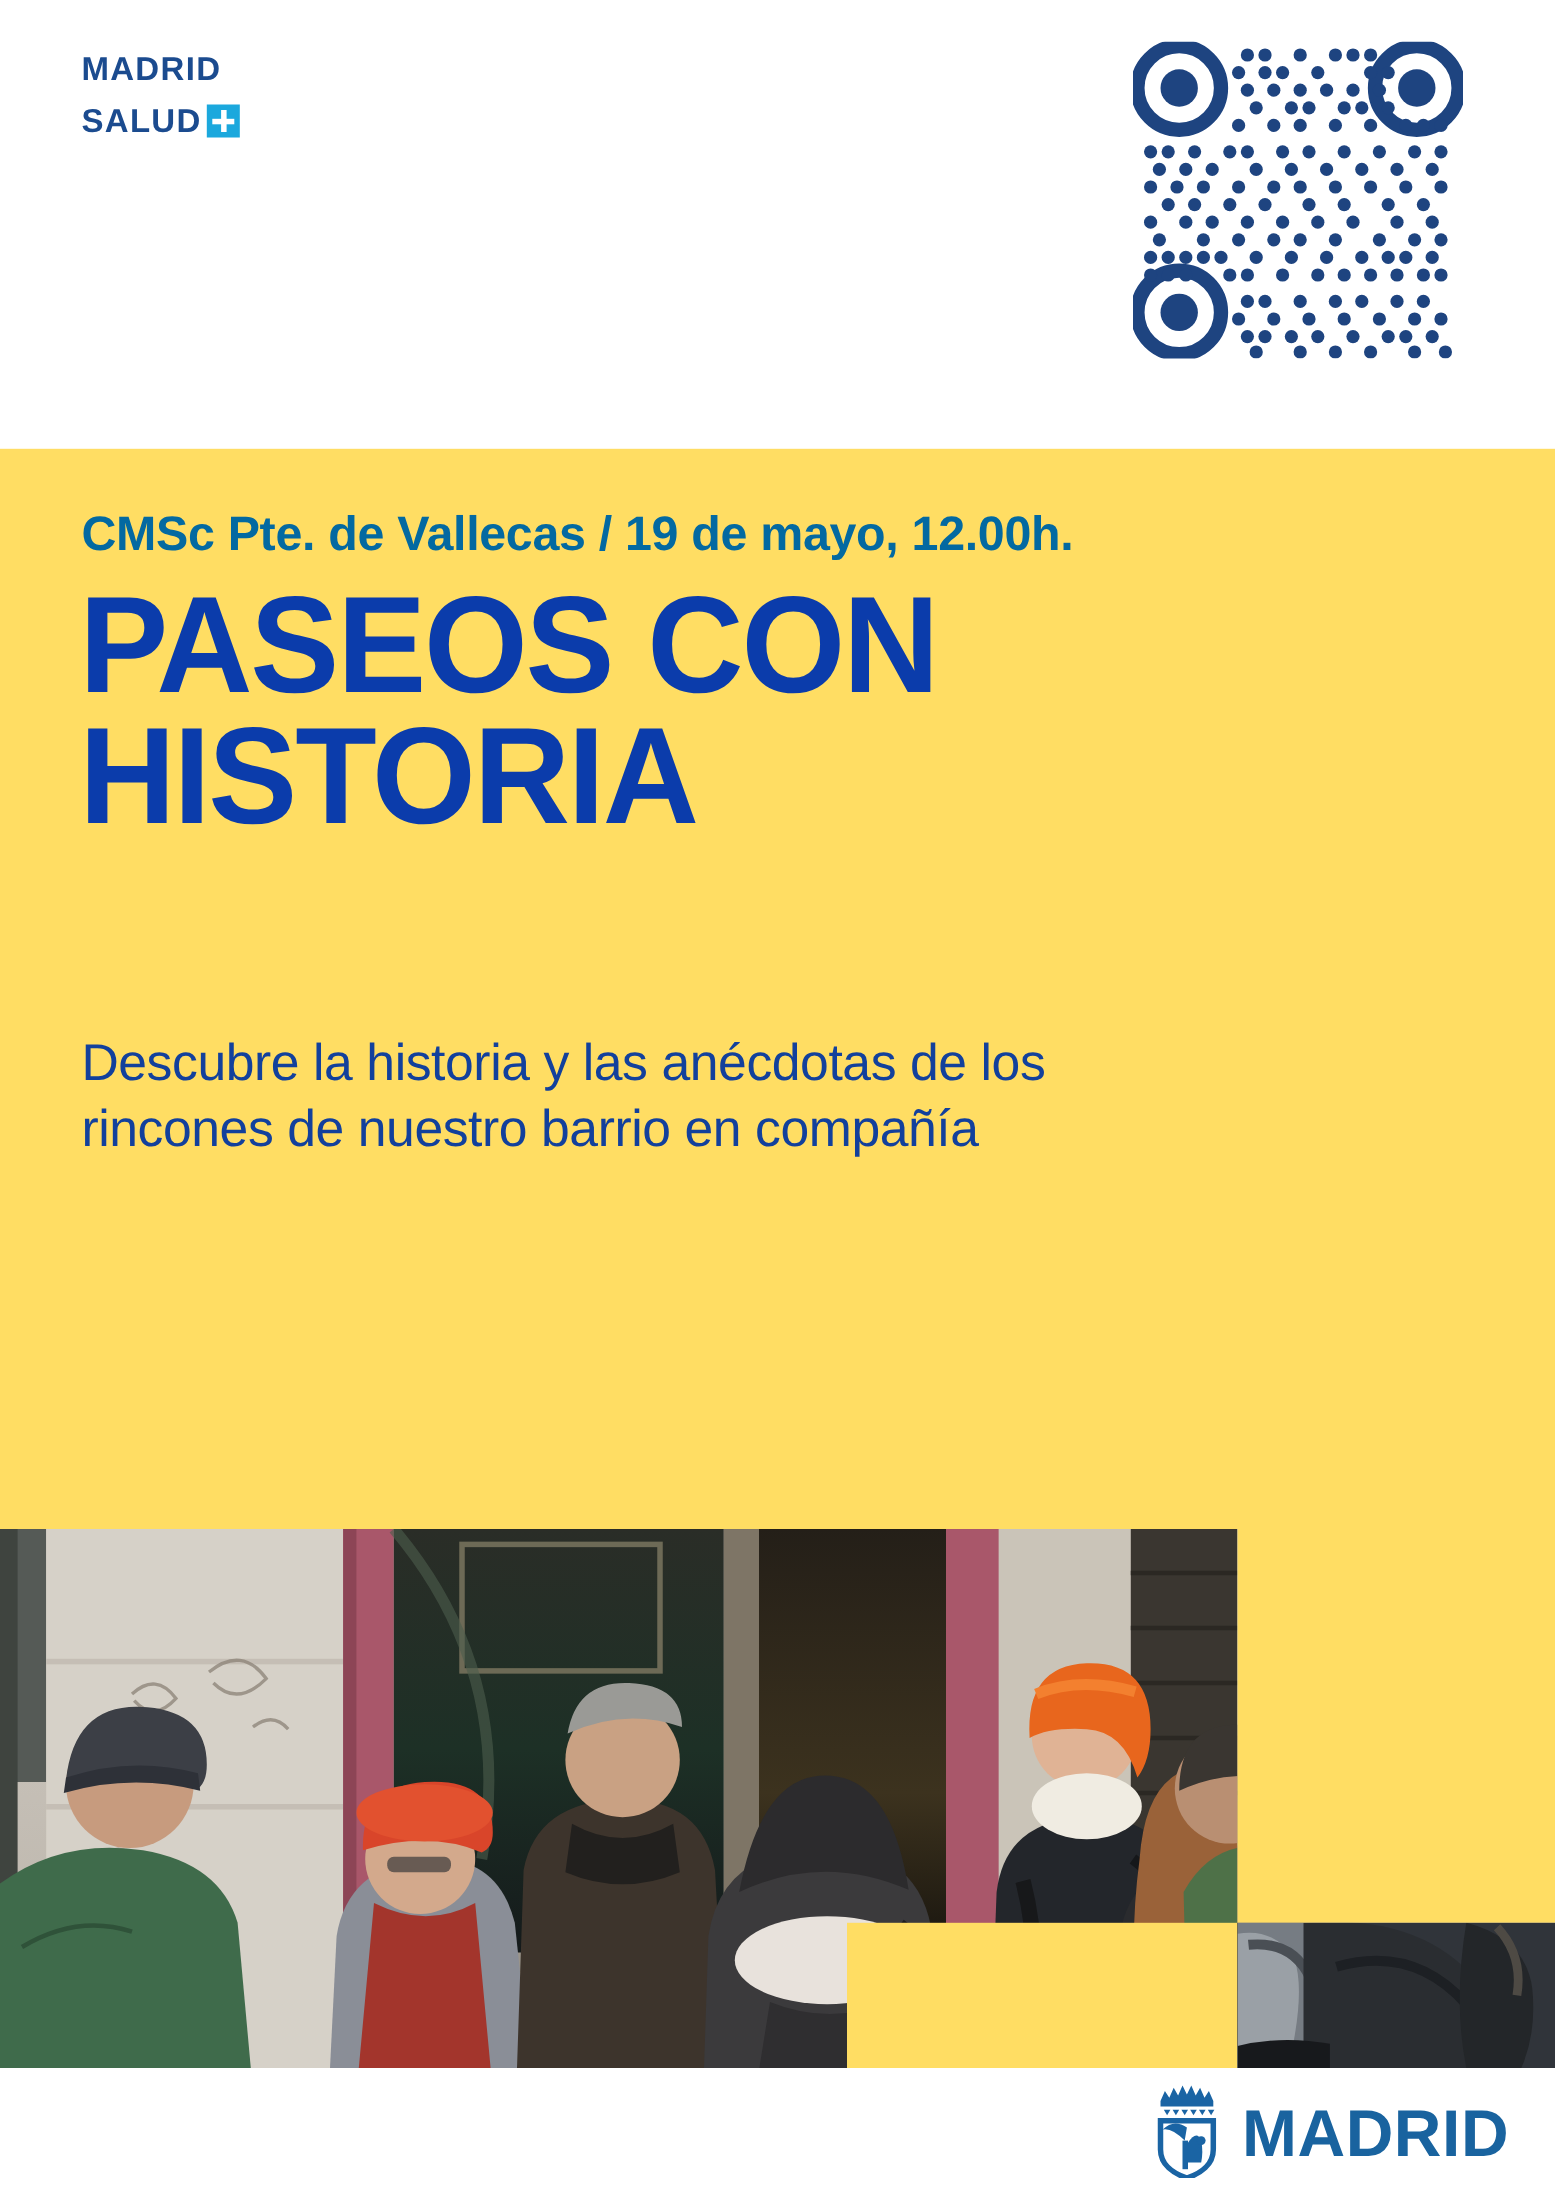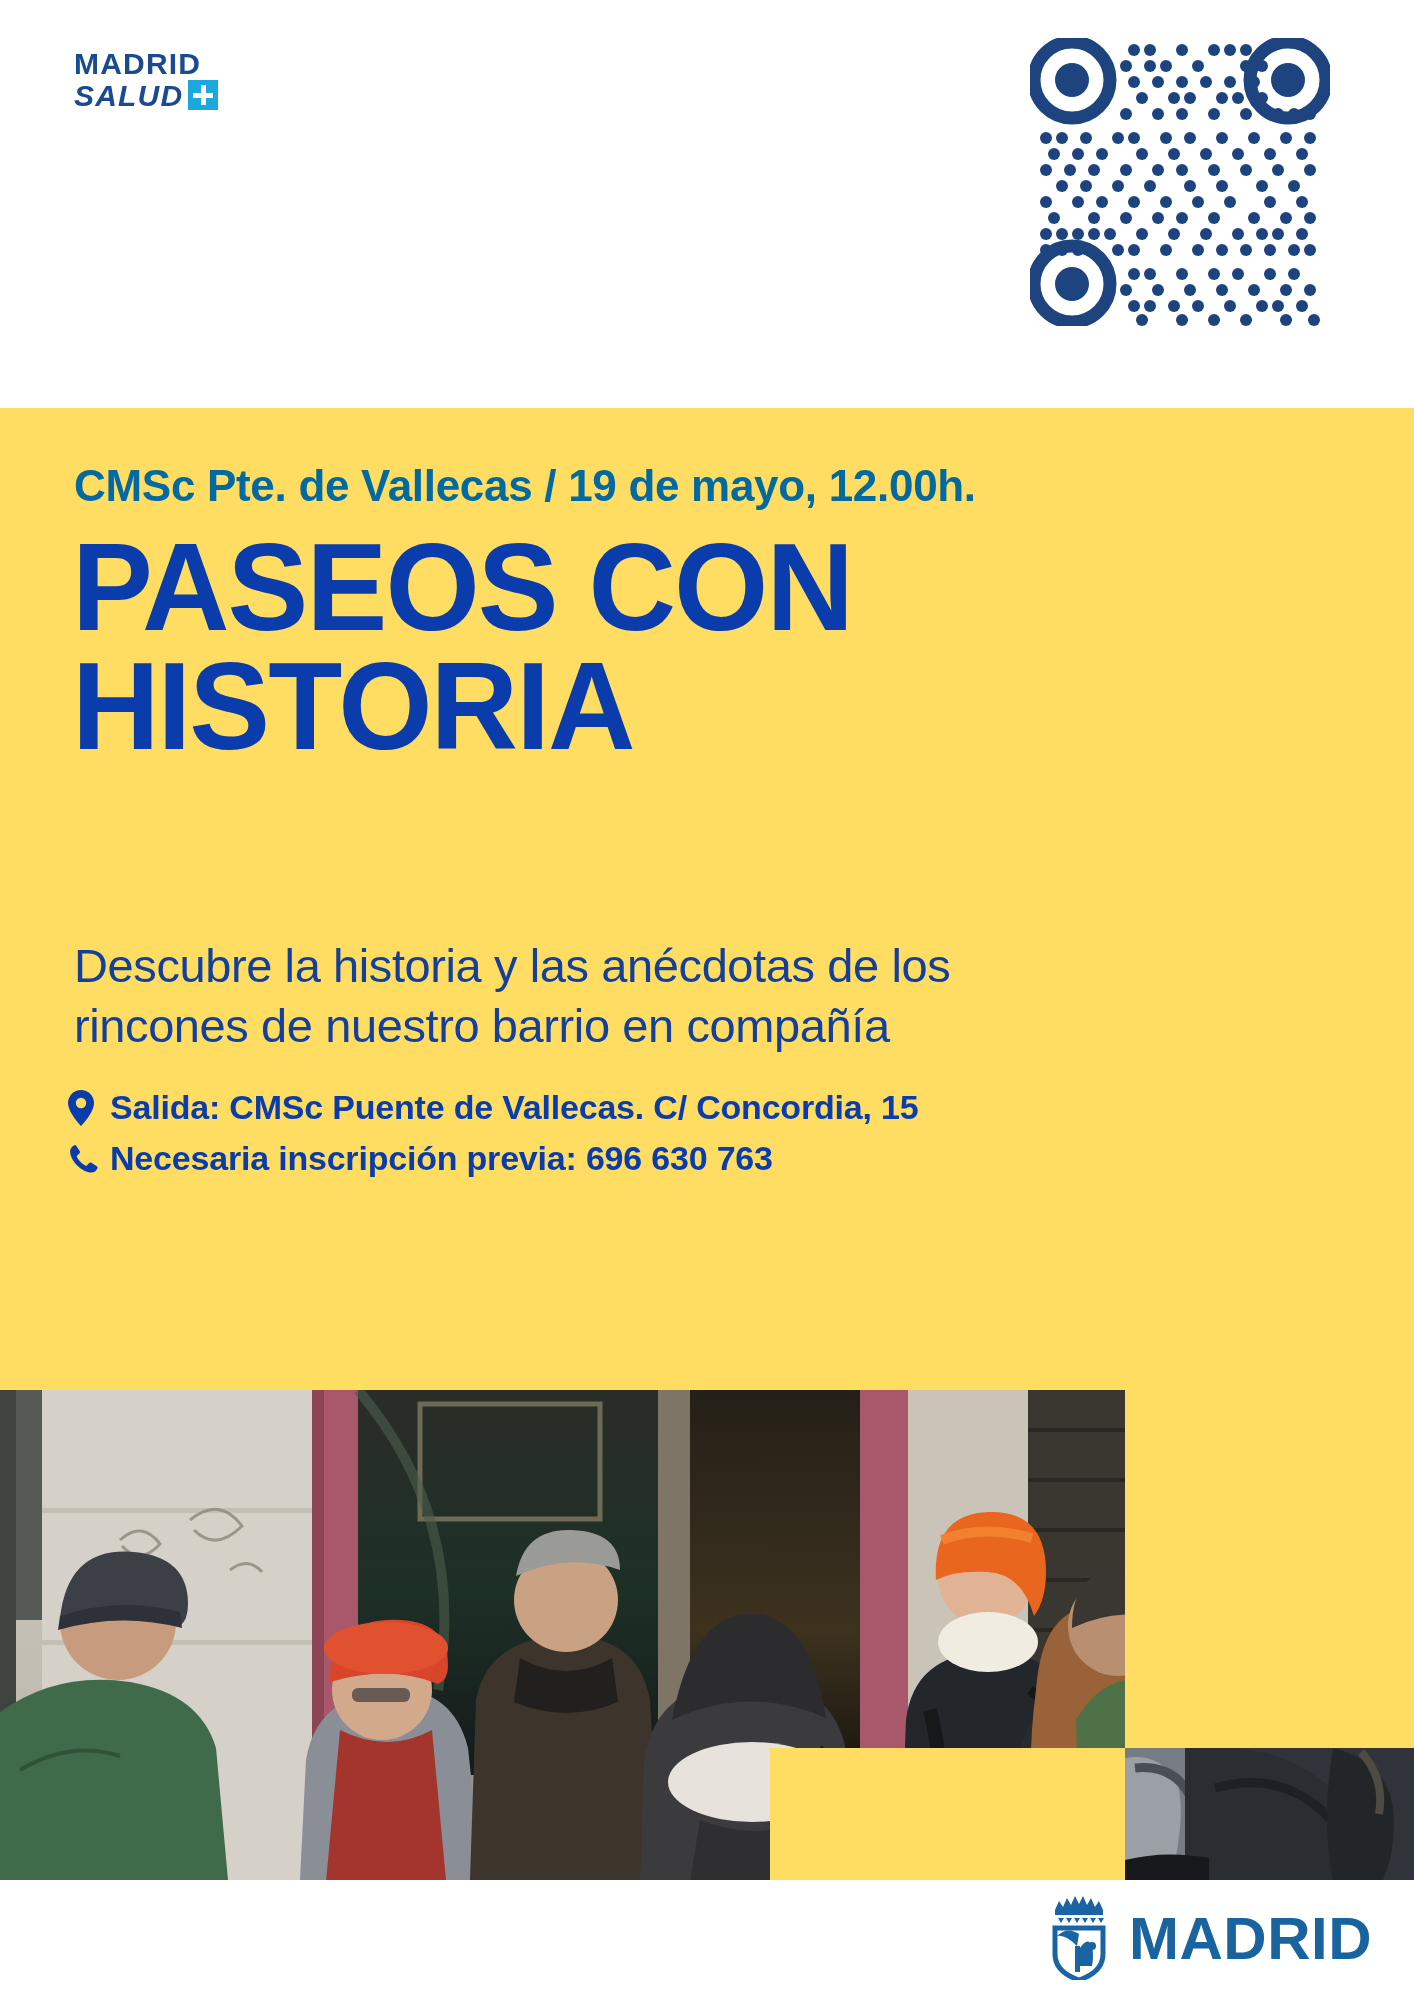--- a/index.html
+++ b/index.html
@@ -14,21 +14,21 @@
   .poster { position:relative; width:1414px; height:2000px; background:#fff; }
 
   
   .header { position:absolute; left:0; top:0; width:1414px; height:408px; background:#fff; }
 
   .ms-logo { position:absolute; left:74px; top:48px; }
   .ms-logo .ms-line1 {
     font-size:30px; font-weight:bold; letter-spacing:1.2px;
     color:#1b4b8f; line-height:1.05;
   }
-  .ms-row { display:flex; align-items:center; gap:5px; margin-top:0;font-style:italic; }
+  .ms-row { display:flex; align-items:center; gap:5px; margin-top:15px; }
   .ms-logo .ms-line2 {
     font-size:30px; font-weight:bold; letter-spacing:1.2px;
     color:#1b4b8f; line-height:1.05;
   }
   .ms-cross {
     width:30px; height:30px; background:#1ba8dd; position:relative; display:inline-block;
   }
   .ms-cross:before, .ms-cross:after {
     content:""; position:absolute; background:#fff;
   }
@@ -288,42 +288,20 @@
   <div class="yellow">
 
     <div class="eventline">CMSc Pte. de Vallecas / 19 de mayo, 12.00h.</div>
 
     <div class="title">PASEOS CON
 HISTORIA</div>
 
     <div class="desc">Descubre la historia y las anécdotas de los
 rincones de nuestro barrio en compañía</div>
 
-    <div class="infolist">
-
-      <div class="inforow">
-        <span class="ic">
-          <svg width="26" height="36" viewBox="0 0 26 36" aria-hidden="true">
-            <path d="M13 0C5.8 0 0 5.8 0 13c0 9.8 13 23 13 23s13-13.2 13-23C26 5.8 20.2 0 13 0z" fill="#0b3cab"></path>
-            <circle cx="13" cy="13" r="5.2" fill="#ffdd63"></circle>
-          </svg>
-        </span>
-        <span class="txt">Salida: CMSc Puente de Vallecas. C/ Concordia, 15</span>
-      </div>
-
-      <div class="inforow">
-        <span class="ic">
-          <svg width="30" height="32" viewBox="0 0 30 32" aria-hidden="true">
-            <path d="M6.4 2.2C4.6 2.8 2.6 5 2.2 7.2c-.7 4 2.3 10.6 7 15.3 4.7 4.7 11.3 7.7 15.3 7 2.2-.4 4.4-2.4 5-4.2.3-1-.1-1.6-1-2.2l-5.1-3.3c-1-.6-1.8-.4-2.5.4l-1.8 2c-.5.6-1.1.7-1.8.3-1.6-.9-3.3-2.2-4.7-3.6-1.4-1.4-2.7-3.1-3.6-4.7-.4-.7-.3-1.3.3-1.8l2-1.8c.8-.7 1-1.5.4-2.5L8.4 3.1c-.5-.9-1.1-1.2-2-.9z" fill="#0b3cab"></path>
-          </svg>
-        </span>
-        <span class="txt">Necesaria inscripción previa: 696 630 763</span>
-      </div>
-
-    </div>
   </div>
 
   <div class="photo-area">
 
     <div class="photo-main">
       <svg width="1125" height="490" viewBox="0 0 1125 490" preserveAspectRatio="none" aria-hidden="true">
         <defs>
           <linearGradient id="wall" x1="0" y1="0" x2="0" y2="1">
             <stop offset="0" stop-color="#cfcac2"></stop>
               <stop offset="1" stop-color="#b9b2a8"></stop>

